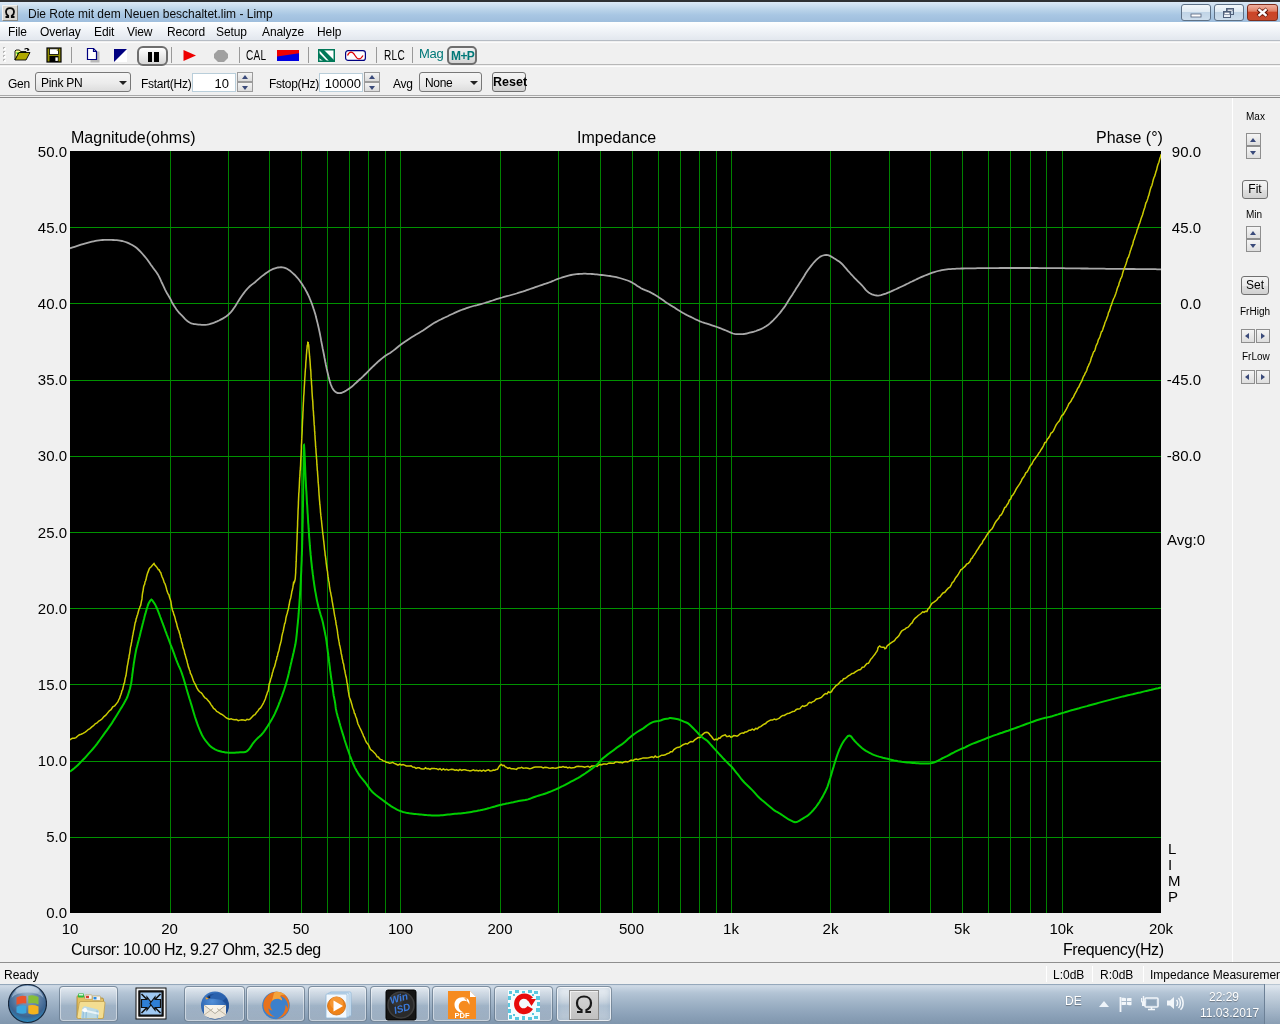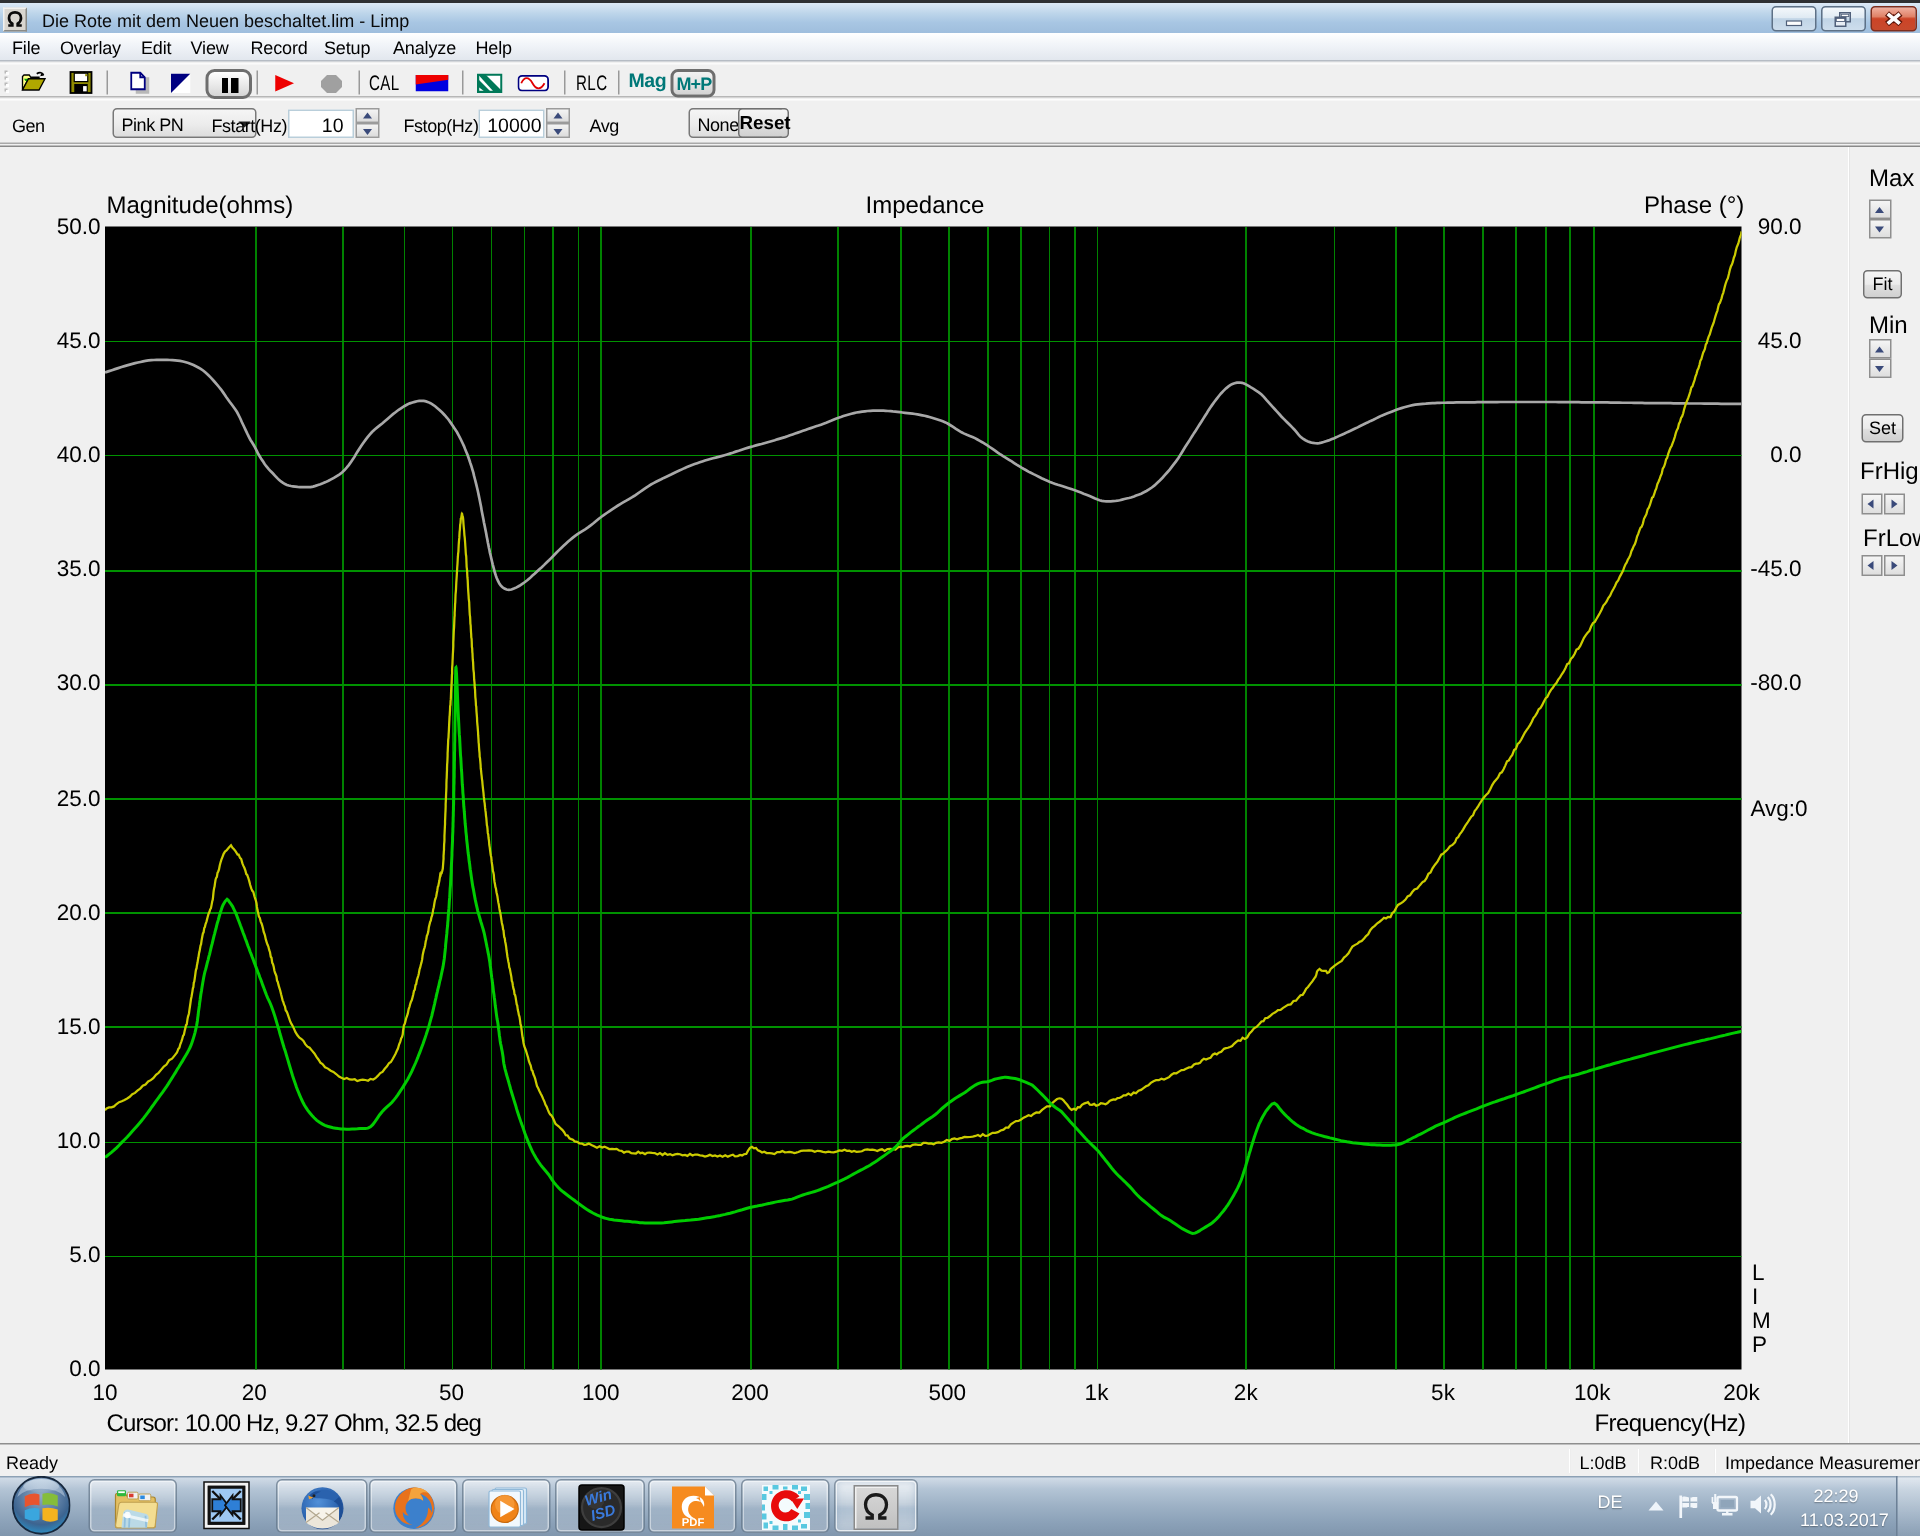--- a/index.html
+++ b/index.html
@@ -16,38 +16,38 @@
 
 #menubar{left:0;top:22px;width:1280px;height:19px;background:linear-gradient(180deg,#ffffff 0%,#f2f5f9 40%,#e2e7ee 100%);border-bottom:1px solid #b6bcc4;}
 .menuitem{position:absolute;top:3px;font-size:12px;color:#000;letter-spacing:-0.1px;}
 
 #toolbar1{left:0;top:42px;width:1280px;height:23px;background:#f0f0f0;border-top:1px solid #fbfbfb;border-bottom:1px solid #b7b7b7;}
 .tsep{position:absolute;top:4px;width:1px;height:16px;background:#999;}
 .tlabel{position:absolute;font-size:12px;color:#000;}
 
 #toolbar2{left:0;top:66px;width:1280px;height:30px;background:#f0f0f0;border-top:1px solid #fdfdfd;border-bottom:1px solid #a9a9a9;padding-left:16px;}
 .t2label{position:absolute;top:10px;font-size:12px;letter-spacing:-0.3px;color:#000;}
-.combo{position:absolute;top:5px;height:20px;border:1px solid #787878;border-radius:3px;background:linear-gradient(180deg,#f5f5f5 0%,#ececec 55%,#dddddd 100%);margin-left:40px;}
+.combo{position:absolute;top:5px;height:20px;border:1px solid #787878;border-radius:3px;background:linear-gradient(180deg,#f5f5f5 0%,#ececec 55%,#dddddd 100%);}
 .combo .ctext{position:absolute;left:5px;top:3px;font-size:12px;letter-spacing:-0.3px;}
 .combo .carrow{position:absolute;top:8px;width:0;height:0;border-left:4px solid transparent;border-right:4px solid transparent;border-top:4px solid #222;}
 .spinedit{position:absolute;top:6px;height:19px;background:#fff;border:1px solid #b9ceda;font-size:13px;text-align:right;}
 .spinner{position:absolute;top:5px;width:16px;height:20px;}
 .spinner .sb{position:absolute;left:0;width:16px;height:10px;border:1px solid #9b9b9b;background:linear-gradient(180deg,#f4f4f4,#dcdcdc);}
 .arr-up{width:0;height:0;border-left:3.5px solid transparent;border-right:3.5px solid transparent;border-bottom:4px solid #3a4a7a;position:absolute;left:4px;top:2px;}
 .arr-dn{width:0;height:0;border-left:3.5px solid transparent;border-right:3.5px solid transparent;border-top:4px solid #3a4a7a;position:absolute;left:4px;top:3px;}
 .pushbtn{position:absolute;border:1px solid #707070;border-radius:3px;background:linear-gradient(180deg,#f4f4f4 0%,#ebebeb 50%,#dfdfdf 55%,#d0d0d0 100%);font-size:12.5px;text-align:center;color:#000;font-weight:bold;}
 
 #client{left:0;top:97px;width:1280px;height:865px;background:#f0f0f0;border-top:1px solid #898989;}
 #plot{position:absolute;left:70px;top:53px;width:1091px;height:762px;background:#000;}
 .chartlabel{position:absolute;font-size:15px;color:#000;white-space:pre;}
 .ylab{position:absolute;width:62px;text-align:right;font-size:15px;color:#000;}
 .xlab{position:absolute;width:60px;text-align:center;font-size:15px;color:#000;}
 .plab{position:absolute;width:60px;text-align:right;font-size:15px;color:#000;}
 #rpanel-sep{position:absolute;left:1232px;top:0;width:1px;height:865px;background:#a5a5a5;border-right:1px solid #fff;}
-.rp-label{position:absolute;font-size:16px;color:#000;}
+.rp-label{position:absolute;font-size:10px;color:#000;}
 .rp-spin{position:absolute;width:15px;}
 .rp-spin .sb{position:absolute;left:0;width:15px;height:13px;border:1px solid #8e8e8e;background:linear-gradient(180deg,#f5f5f5,#dedede);}
 .rp-btn{position:absolute;border:1px solid #707070;border-radius:3px;background:linear-gradient(180deg,#f4f4f4 0%,#ebebeb 50%,#dfdfdf 55%,#d0d0d0 100%);font-size:12px;text-align:center;}
 .hb{position:absolute;width:14px;height:14px;border:1px solid #8e8e8e;background:linear-gradient(180deg,#f5f5f5,#dedede);}
 .arr-l{width:0;height:0;border-top:3.5px solid transparent;border-bottom:3.5px solid transparent;border-right:4px solid #3a4a7a;position:absolute;left:3px;top:3px;}
 .arr-r{width:0;height:0;border-top:3.5px solid transparent;border-bottom:3.5px solid transparent;border-left:4px solid #3a4a7a;position:absolute;left:4px;top:3px;}
 
 #statusbar{left:0;top:962px;width:1280px;height:22px;background:#f0f0f0;border-top:1px solid #8e8e8e;font-size:12px;}
 .sbsep{position:absolute;top:3px;width:1px;height:16px;background:#c3c3c3;border-right:1px solid #fff;}
 
@@ -149,21 +149,21 @@
 <path d="M1 1 L6 1 L16 11 L16 12 L11 12 Z" fill="#007858"></path>
 <path d="M1 4 L1 9 L5 12 L9 12 Z" fill="#007858"></path>
 </svg>
 <svg class="abs" style="left:345px;top:7px" width="21" height="11" viewBox="0 0 21 11">
 <rect x="0.6" y="0.6" width="19.8" height="9.8" rx="2.5" fill="#fff" stroke="#000080" stroke-width="1.2"></rect>
 <path d="M2.5 5.5 C4.5 1.0 7.5 1.0 10 5.5 C12.5 10.0 15.5 10.0 18 5.5" fill="none" stroke="#e00000" stroke-width="1.2"></path>
 </svg>
 <div class="tsep" style="left:376px"></div>
 <span class="tlabel" style="left:384px;top:4px;font-size:14px;letter-spacing:0.4px;transform:scaleX(0.72);transform-origin:left">RLC</span>
 <div class="tsep" style="left:412px"></div>
-<span class="tlabel" style="left:419px;top:3px;font-size:13px;font-weight:bold;color:#007878;letter-spacing:-0.3px">Mag</span>
+<span class="tlabel" style="left:419px;top:3px;font-size:13px;font-weight:normal;color:#007878;letter-spacing:-0.3px">Mag</span>
 <div class="abs" style="left:447px;top:3px;width:30px;height:19px;border:2px solid #6e6e6e;border-radius:5px;background:linear-gradient(180deg,#f2f2f2,#e4e4e4 55%,#d2d2d2)">
 <span style="position:absolute;left:2px;top:1px;font-size:12px;font-weight:bold;color:#007878;letter-spacing:-0.6px">M+P</span>
 </div>
 </div>
 <div id="toolbar2" class="abs">
 <span class="t2label" style="left:8px">Gen</span>
 <div class="combo" style="left:35px;width:96px">
 <span class="ctext">Pink PN</span>
       <div class="carrow" style="left:83px"></div>
     </div>

